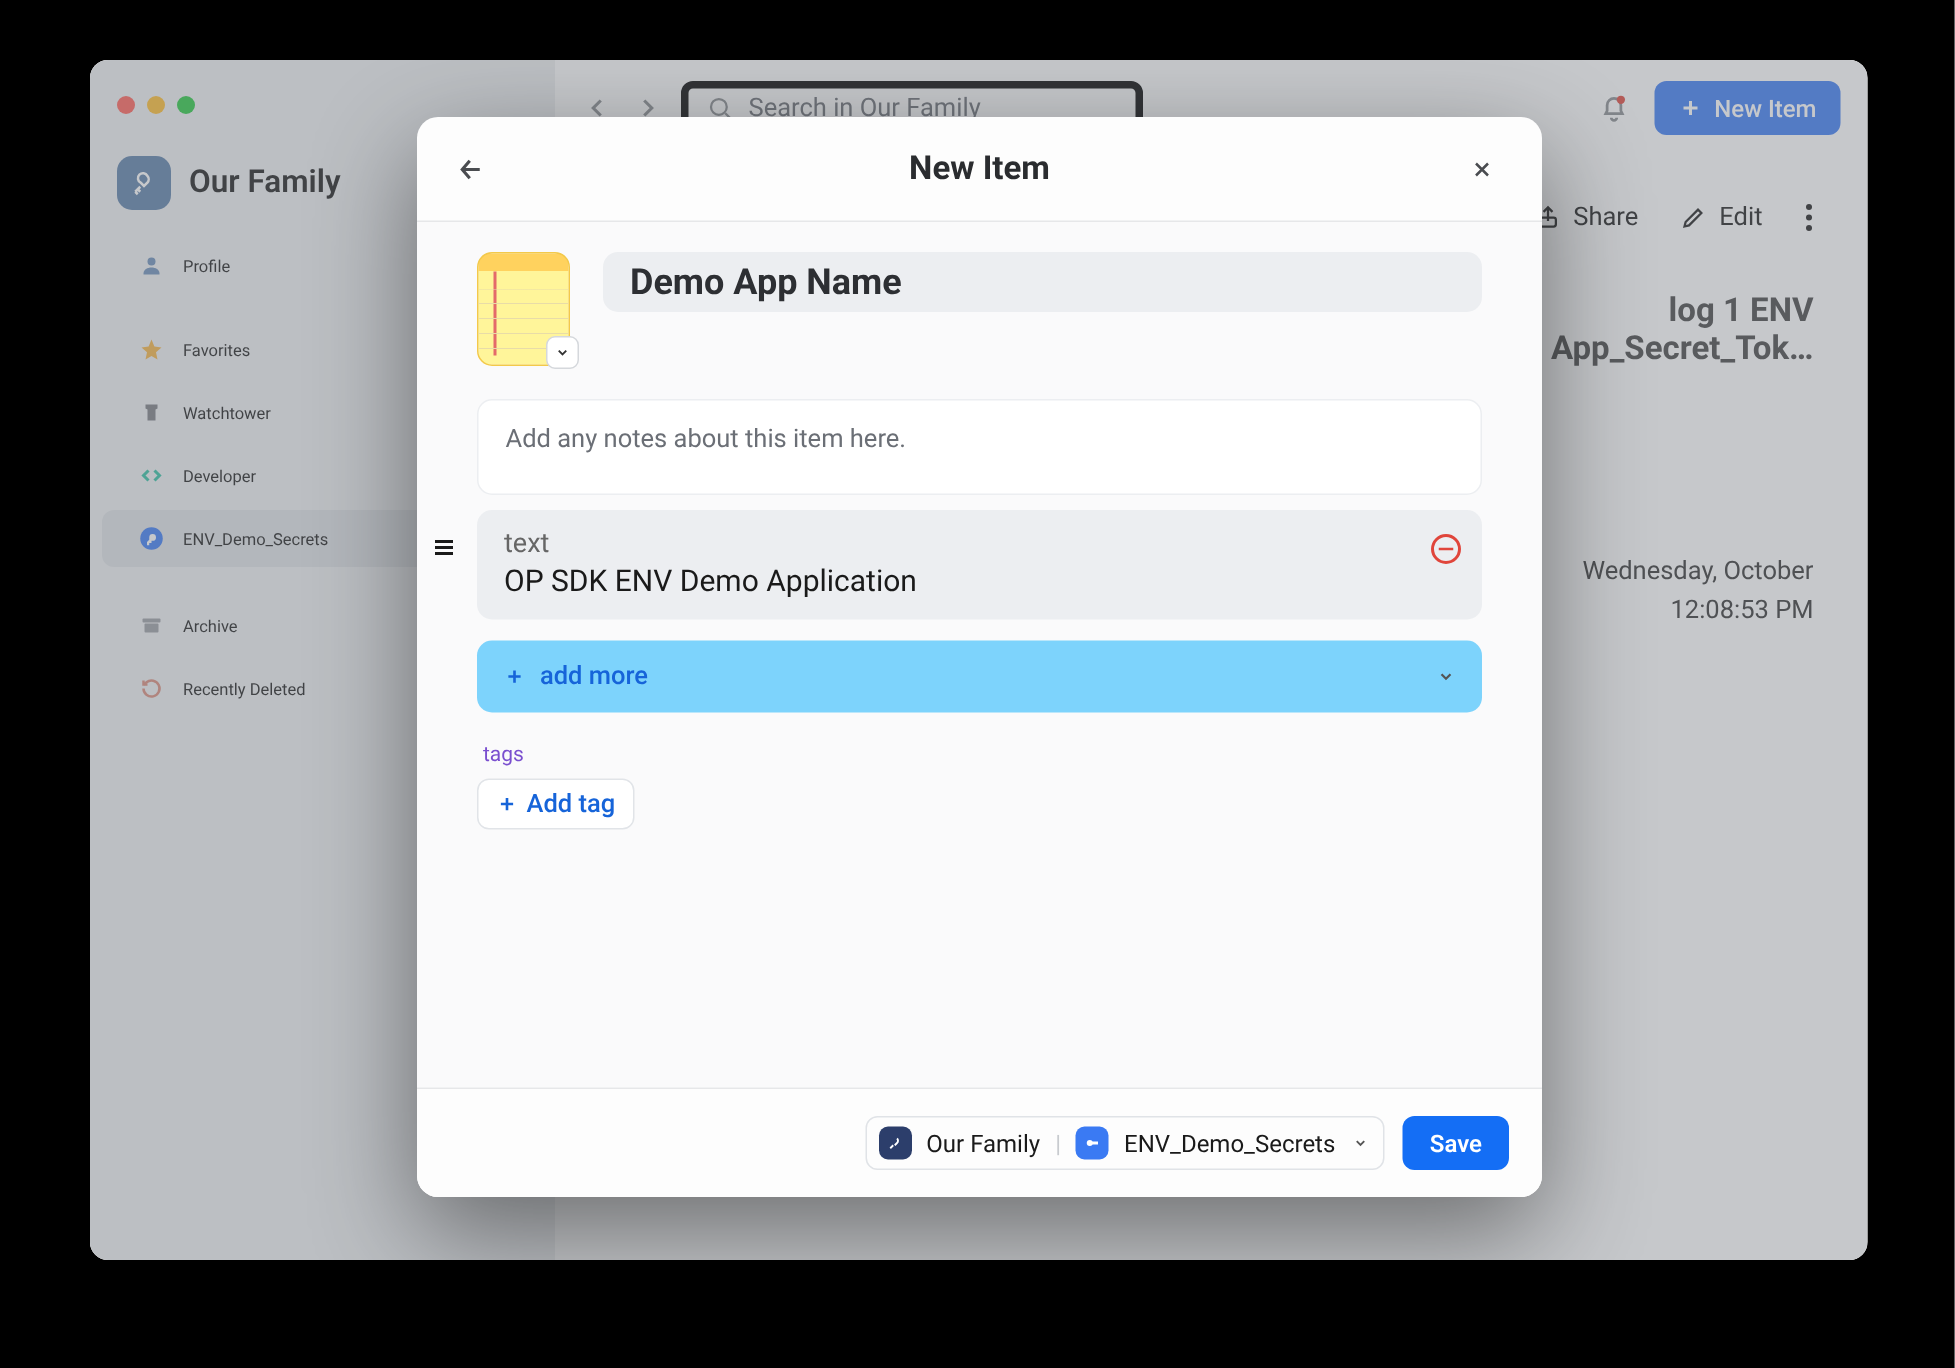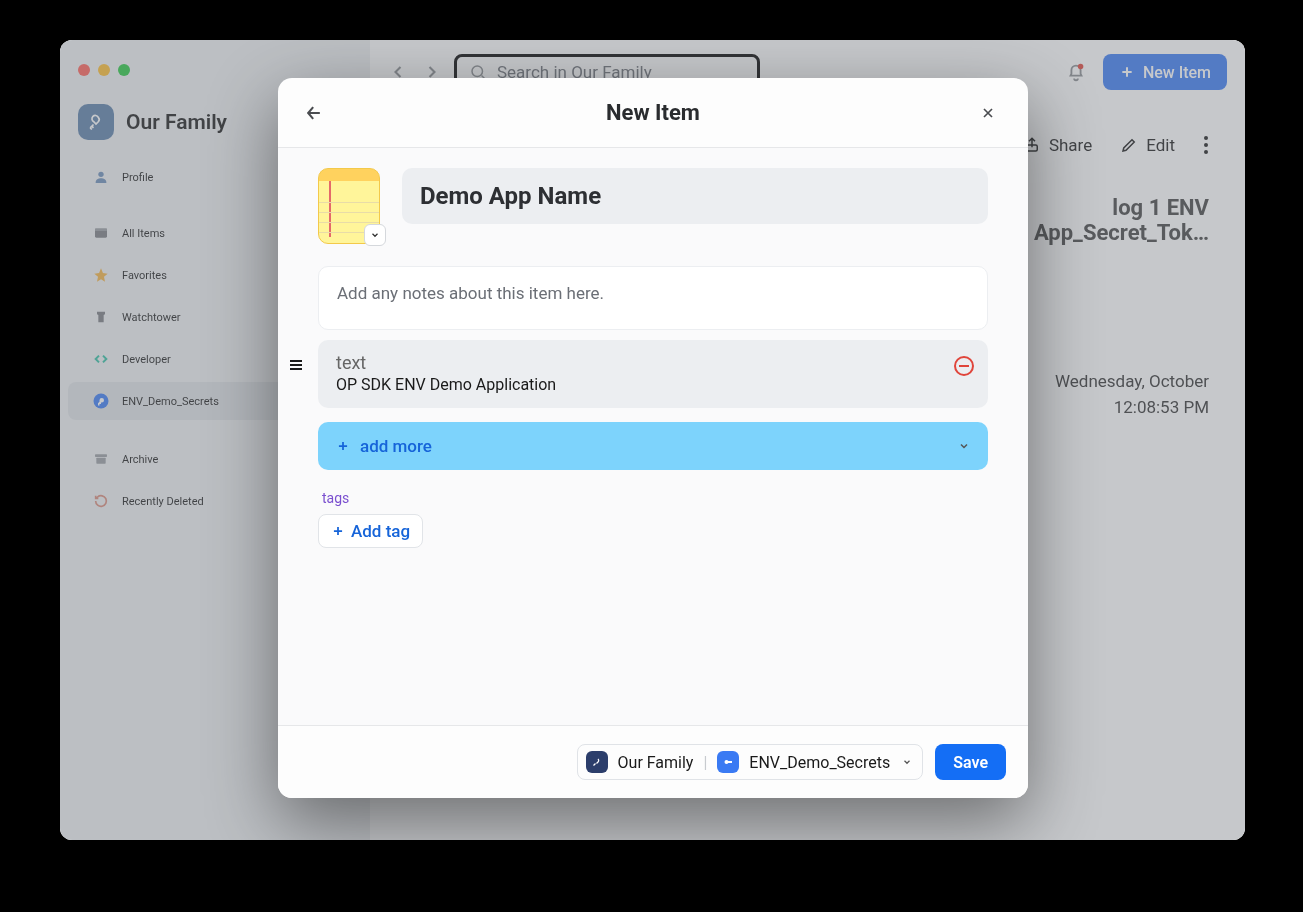--- a/index.html
+++ b/index.html
@@ -14,21 +14,21 @@
 .account-row { display: flex; align-items: center; gap: 12px; padding: 14px 18px 16px; }
 .account-icon { width: 36px; height: 36px; border-radius: 10px; background: #5b7ea8; display:flex;align-items:center;justify-content:center;color:#fff;font-size:20px;}
 .account-name { font-size: 21px; font-weight: 600; color: #1a1a1a; }
 .nav-item { display: flex; align-items: center; gap: 12px; padding: 10px 24px; font-size: 11px; color: #1a1a1a; cursor: pointer; border-radius: 8px; margin: 2px 8px;}
 .nav-item .ni-icon { width: 18px; height: 18px; display:flex;align-items:center;justify-content:center; font-size:16px;}
 .nav-group-label { display:flex; align-items:center; gap:6px; font-size: 13px; font-weight: 600; color: #8a8d91; letter-spacing: 0.5px; padding: 18px 24px 6px; }
 .nav-item.selected { background: #dfe2e5; }
 .main { flex: 1; display: flex; flex-direction: column; background: #fff; }
 .toolbar { display: flex; align-items: center; gap: 12px; padding: 14px 18px; border-bottom: 1px solid transparent; }
 .nav-arrows { display:flex; gap:14px; color:#8a8d91; font-size:20px;}
-.search { flex: 1; max-width: 540px; height: 36px; border: 3px solid #000000; border-radius: 8px; display:flex; align-items:center; gap:10px; padding:0 12px; color:#6b6f76; font-size:17px;}
+.search { flex: 1; max-width: 540px; height: 36px; border: 5px solid #000000; border-radius: 8px; display:flex; align-items:center; gap:10px; padding:0 12px; color:#6b6f76; font-size:17px;}
 .search svg{color:#8a8d91;}
 .toolbar-gap{flex:1;}
 .bell-btn { width:30px;height:30px;display:flex;align-items:center;justify-content:center;color:#8a8d91;}
 .new-item-btn { background:#3a7af3; color:#fff; height:36px; padding:0 16px; border-radius:8px; display:flex; align-items:center; gap:8px; font-size:16px; font-weight:500; border:none;}
 .item-detail { padding: 30px 36px; flex:1; }
 .detail-actions { display:flex; gap:28px; justify-content:flex-end; color:#1a1a1a; font-size:17px; margin-bottom:18px;}
 .detail-actions .act{display:flex;align-items:center;gap:8px;}
 .detail-title { font-size:22px; font-weight:700; color:#444;}
 .meta-line{ font-size:17px; color:#333; margin-top:6px;}
 
@@ -38,25 +38,25 @@
 .modal-header { display:flex; align-items:center; justify-content:space-between; padding:22px 26px; border-bottom:1px solid #e6e7e9;}
 .mh-title{ font-size:22px; font-weight:700; color:#2a2c2f;}
 .mh-back, .mh-close { color:#4a4c50; font-size:20px; cursor:pointer; width:22px; text-align:center;}
 .modal-body { flex:1; overflow-y:auto; padding: 20px 40px; background:#fafafb;}
 .title-row { display:flex; gap:20px; align-items:flex-start; margin-bottom: 22px;}
 .cat-icon { position:relative; width:64px; height:76px; }
 .note-icon { width:62px; height:76px; border-radius:10px; background: linear-gradient(#ffd25e 0 12px, #fff59a 12px); border:1px solid #f3c94a; position:relative; overflow:hidden;}
 .note-icon::before{content:"";position:absolute;left:10px;top:12px;bottom:6px;width:2px;background:#e46a6a;}
 .note-icon::after{content:"";position:absolute;left:0;right:0;top:24px;height:46px;background:repeating-linear-gradient(#0000 0 9px,#e8dca8 9px 10px);}
 .cat-chev { position:absolute; right:-4px; bottom:-2px; width:22px;height:22px;border-radius:6px;background:#fff;border:1px solid #d5d8dc;display:flex;align-items:center;justify-content:center;font-size:12px;color:#333;}
-.name-input { flex:1; background:#eceef1; border:none; border-radius:10px; height:56px; font-size:24px; font-weight:700; color:#2d2f33; padding:0 18px; outline:none;}
+.name-input { flex:1; background:#eceef1; border:none; border-radius:10px; height:40px; font-size:24px; font-weight:700; color:#2d2f33; padding:0 18px; outline:none;}
 .notes-box { width: calc(100% + 0px); margin-left:-0px; background:#fff; border:1px solid #eceef1; border-radius:10px; min-height:64px; padding:16px 18px; font-size:17px; color:#6b6f76; margin-bottom:10px;}
 .field-row { position:relative; background:#eceef1; border-radius:10px; padding:12px 18px 14px; margin-bottom:14px;}
 .field-row .fld-label{ font-size:18px; color:#666;}
-.field-row .fld-val{ font-size:16px; color:#1a1a1a; margin-top:2px;}
+.field-row .fld-val{ font-size:20px; color:#1a1a1a; margin-top:2px;}
 .drag-handle{position:absolute;left:-30px;top:18px;color:#1a1a1a;font-size:18px;cursor:grab;}
 .remove-btn{position:absolute;right:14px;top:16px;width:20px;height:20px;border:2px solid #e0453b;border-radius:50%;display:flex;align-items:center;justify-content:center;color:#e0453b;font-size:14px;line-height:1;cursor:pointer;}
 .addmore-row { background:#7dd3fc; border-radius:10px; padding:14px 18px; display:flex;align-items:center;justify-content:space-between;margin-bottom:20px;}
 .addmore-row .am-left{display:flex;align-items:center;gap:10px;color:#1664d9;font-size:17px;font-weight:500;}
 .addmore-row .chev{color:#555;font-size:14px;}
 .tags-label{font-size:14px;color:#7a4fcf;margin-bottom:8px;margin-left:4px;}
 .add-tag-btn{display:inline-flex;align-items:center;gap:6px;border:1px solid #e1e4e8;background:#fff;border-radius:8px;padding:6px 12px;font-size:17px;color:#1664d9;font-weight:500;}
 .modal-footer{ border-top:1px solid #e6e7e9; padding:18px 22px; display:flex; justify-content:flex-end; align-items:center; gap:12px; background:#fdfdfd;}
 .loc-chip{display:flex;align-items:center;gap:10px;border:1px solid #e0e3e7;border-radius:8px;padding:6px 10px 6px 8px;font-size:16px;color:#1a1a1a;}
 .loc-chip .sep{color:#c8cbcf;}
@@ -95,29 +95,20 @@
             <path d="M4 20c0-4 4-6 8-6s8 2 8 6v1H4z"></path>
           </svg>
       </span>
       <span>Profile</span>
     </div>
 
     <div style="height:14px"></div>
 
     <div class="nav-item">
       <span class="ni-icon">
-        <svg width="16" height="16" viewBox="0 0 24 24" fill="#7a7d82">
-            <rect x="3" y="7" width="18" height="12" rx="2"></rect>
-            <rect x="3" y="5" width="18" height="4" rx="1" fill="#9a9da2"></rect>
-          </svg>
-      </span>
-      <span>All Items</span>
-    </div>
-    <div class="nav-item">
-      <span class="ni-icon">
         <svg width="16" height="16" viewBox="0 0 24 24" fill="#f5b342">
             <path d="M12 2l2.9 6.9L22 10l-5.5 4.8L18 22l-6-3.6L6 22l1.5-7.2L2 10l7.1-1.1z"></path>
           </svg>
       </span>
       <span>Favorites</span>
     </div>
     <div class="nav-item">
       <span class="ni-icon">
         <svg width="16" height="16" viewBox="0 0 24 24" fill="#7a7d82">
             <path d="M6 4h12v4l-2 1v11H8V9L6 8z"></path>

